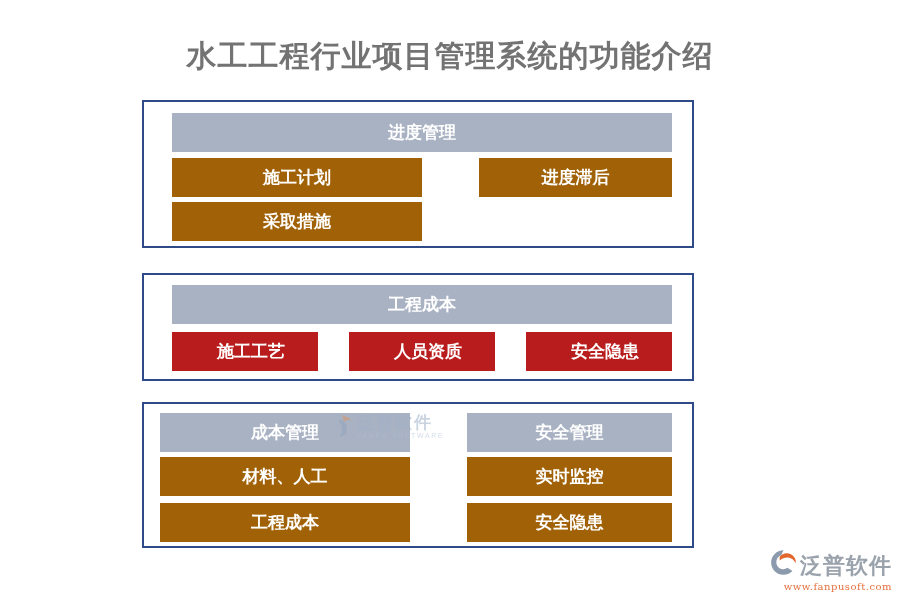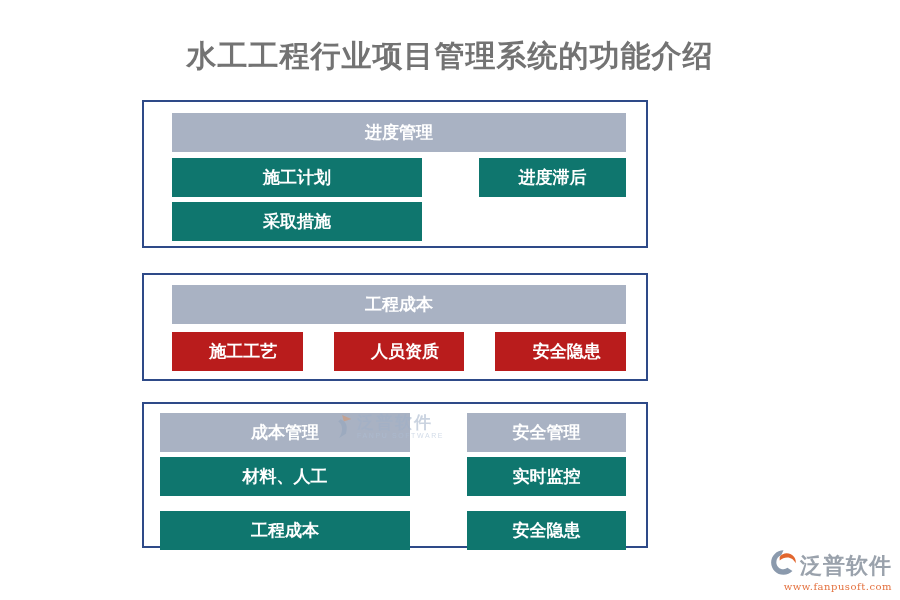--- a/index.html
+++ b/index.html
@@ -9,46 +9,46 @@
     font-family:"Liberation Sans","DejaVu Sans",sans-serif;
   }
   .title{
     position:absolute;top:36px;left:0;width:900px;
     text-align:center;
     font-family:"DejaVu Serif","Liberation Serif",serif;
     font-weight:bold;font-size:30px;letter-spacing:1px;
     color:#737373;
   }
   .panel{
-    position:absolute;left:142px;width:506px;
+    position:absolute;left:142px;width:552px;
     border:2px solid #2e4a88;background:#fff;
     box-sizing:border-box;
   }
   #panel-progress{top:100px;height:148px;padding:11px 20px 0 28px;}
   #panel-quality {top:273px;height:108px;padding:10px 20px 0 28px;}
   #panel-bottom  {top:402px;height:146px;padding:9px 20px 0 16px;}
   .hdr{
     height:39px;line-height:39px;
     background:#a9b2c3;color:#ffffff;
     text-align:center;font-weight:bold;font-size:17px;
     font-family:"DejaVu Serif","Liberation Serif",serif;
   }
   .node{
     height:39px;line-height:39px;
-    background:#0f766e;color:#ffffff;
+    background:#a16207;color:#ffffff;
     text-align:center;font-weight:bold;font-size:17px;
     font-family:"DejaVu Serif","Liberation Serif",serif;
   }
   .light .node{background:#b91c1c;padding-left:12px;}
   #panel-progress .hdr{margin-bottom:6px;}
   .grid2{display:grid;grid-template-columns:250px 1fr;column-gap:57px;row-gap:5px;}
   .grid3{display:grid;grid-template-columns:1fr 1fr 1fr;column-gap:31px;margin-top:8px;}
   .cols{display:grid;grid-template-columns:250px 1fr;column-gap:57px;}
   .colgroup .hdr{margin-bottom:5px;}
-  .colgroup .node{margin-bottom:15px;}
+  .colgroup .node{margin-bottom:7px;}
   
   .wm{
     position:absolute;left:337px;top:412px;
     display:flex;align-items:flex-start;gap:3px;
     opacity:.55;pointer-events:none;
   }
   .wm-brand{
     font-size:17px;font-weight:bold;letter-spacing:2px;
     color:#9fb0c8;line-height:20px;
     font-family:"DejaVu Serif","Liberation Serif",serif;

